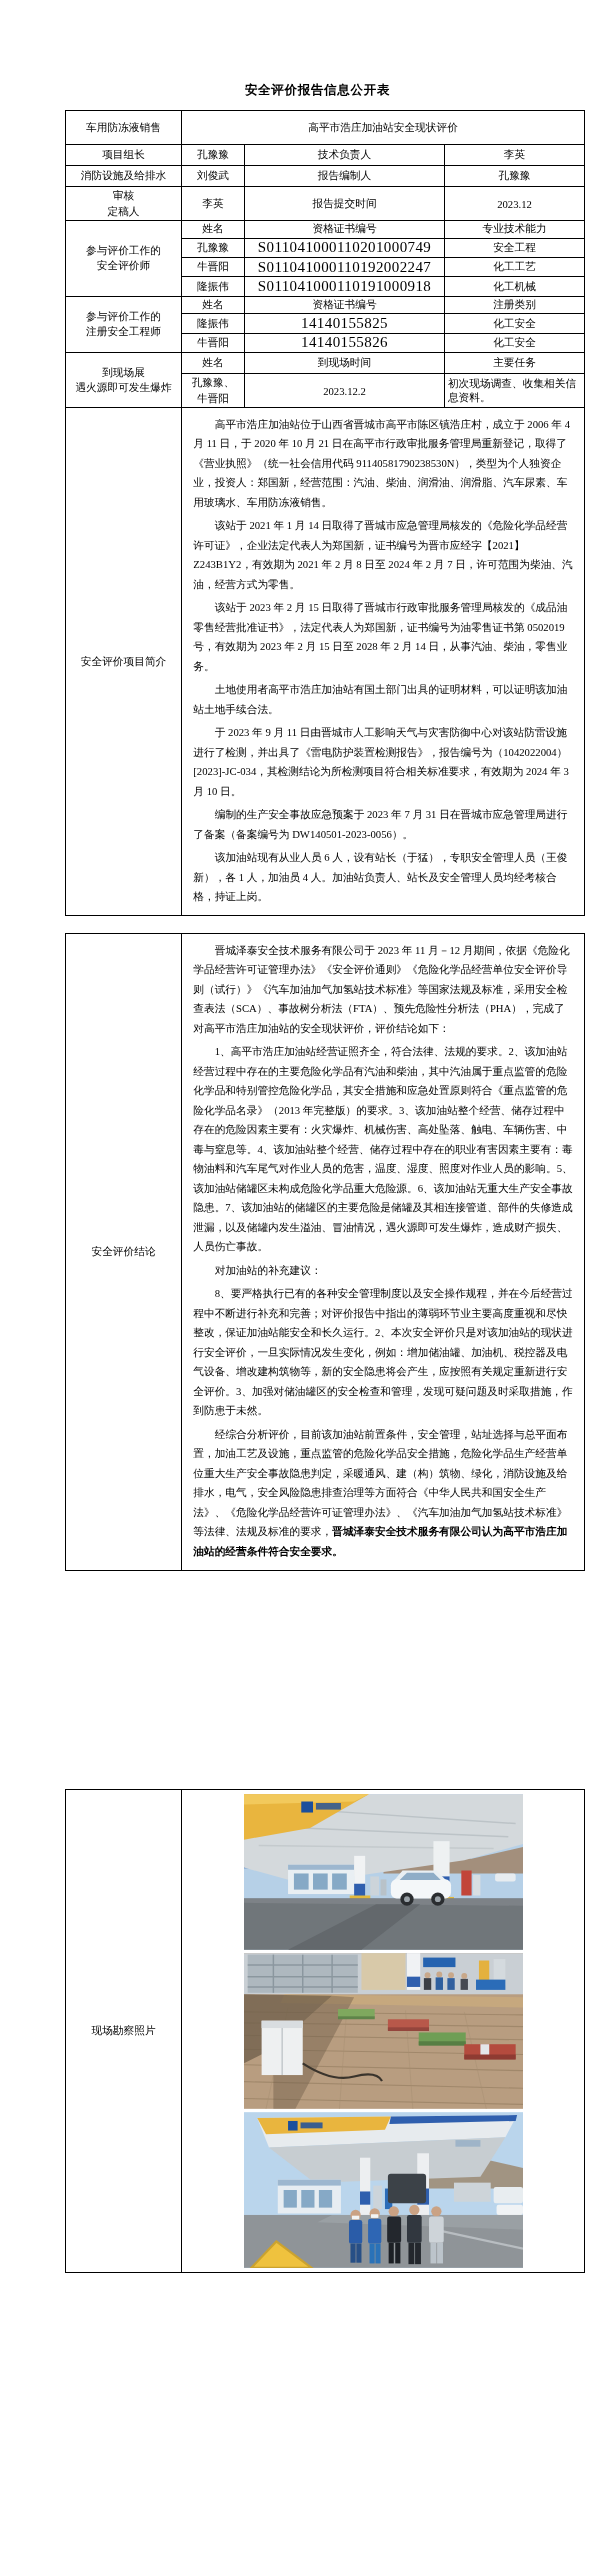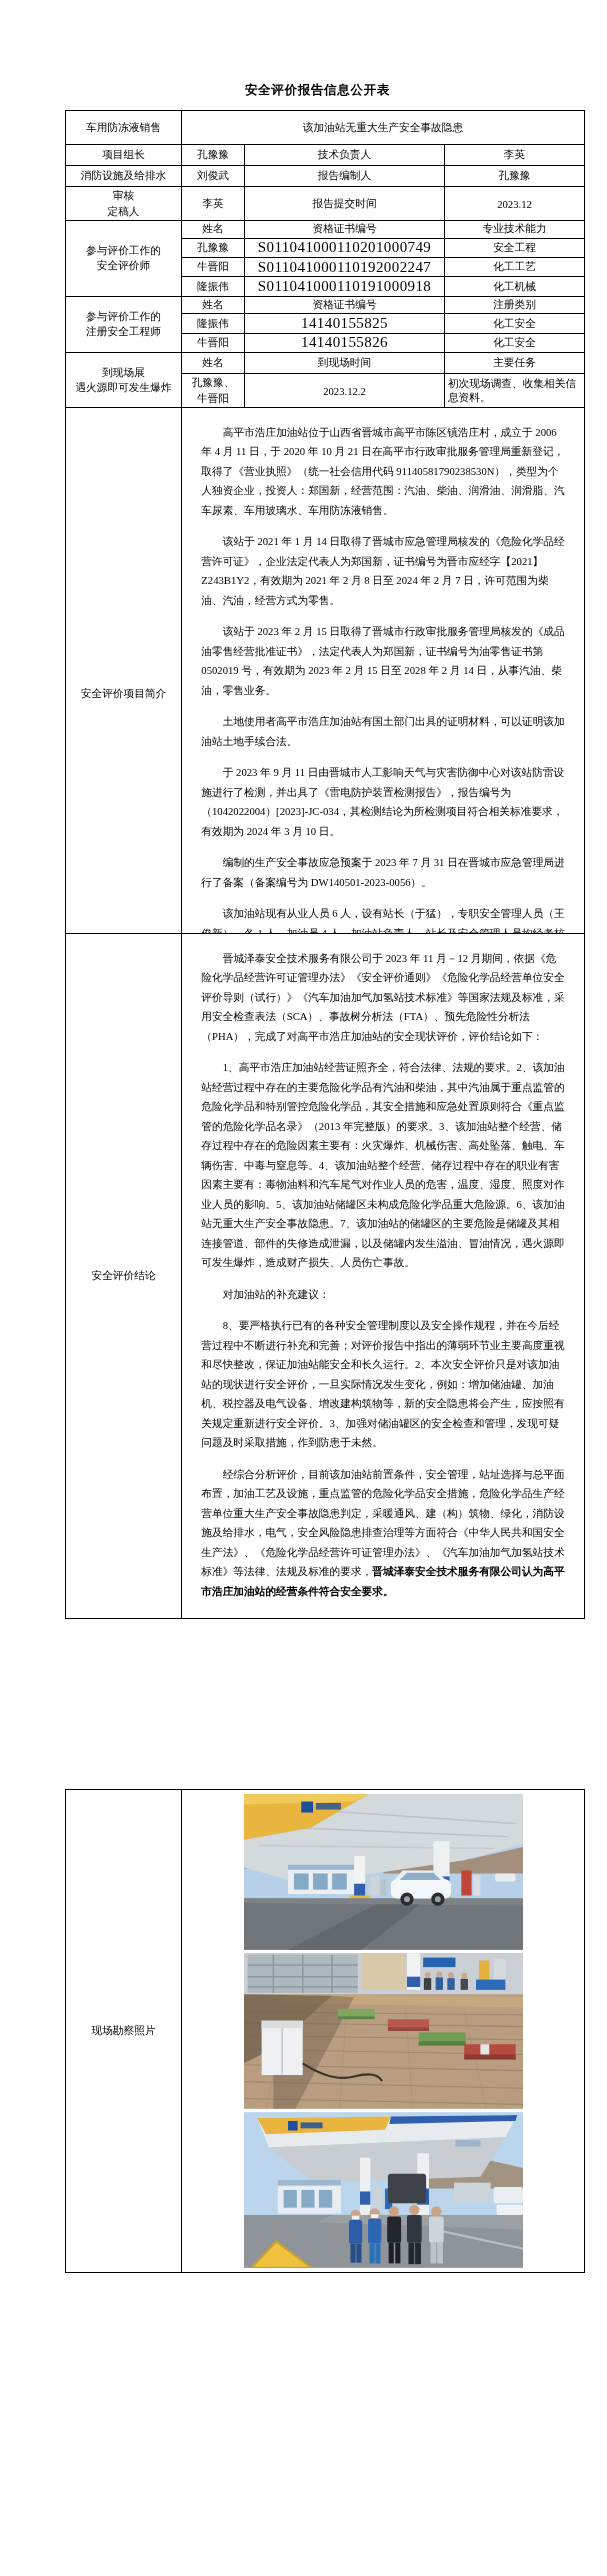--- a/index.html
+++ b/index.html
@@ -9,21 +9,21 @@
              font-weight:bold;font-size:12.5px;letter-spacing:0.7px;}
   table.t{border-collapse:collapse;position:absolute;left:65px;width:519px;
           table-layout:fixed;background:#fff;}
   table.t, table.t td{border:0.7px solid #000;}
   table.t{border-width:1.5px;}
   td{font-size:10.7px;text-align:center;vertical-align:middle;padding:0.7px 2.9px;
      overflow:hidden;}
   .pre{white-space:pre-line;line-height:1.45;}
   .h46{height:34px;} .h23{height:21px;} .h24{height:17.6px;} .h25{height:18.4px;}
   td.txt{text-align:left;vertical-align:top;padding:2.9px 5.9px 4.4px 7.3px;}
-  .para{margin:12px;text-indent:2em;line-height:19.5px;font-size:10.7px;
+  .para{margin:4px;text-indent:2em;line-height:19.5px;font-size:10.7px;
         text-align:left;word-break:normal;}
   .bold{font-weight:bold;}
   #t1{top:110px;}
   #t2{top:933px;height:560px;}
   #t3{top:1789px;height:481px;}
   .photo{width:279px;height:156px;margin:2.9px auto 2.2px auto;overflow:hidden;}
   .photo svg{display:block;width:279px;height:156px;}
   .num{font-size:15px;letter-spacing:0.4px;margin-left:12px;}
 </style>
 </head>
@@ -36,21 +36,21 @@
   <table id="t1" class="t">
     <colgroup>
         <col style="width:116px">
         <col style="width:63px">
         <col style="width:200px">
         <col style="width:140px">
       </colgroup>
     <tbody>
     <tr class="h46">
       <td>车用防冻液销售</td>
-      <td colspan="3">该加油站无重大生产安全事故隐患</td>
+      <td colspan="3">高平市浩庄加油站安全现状评价</td>
     </tr>
     <tr class="h23">
       <td>项目组长</td>
       <td>孔豫豫</td>
       <td>技术负责人</td>
       <td>李英</td>
     </tr>
     <tr class="h23">
       <td>消防设施及给排水</td>
       <td>刘俊武</td>

